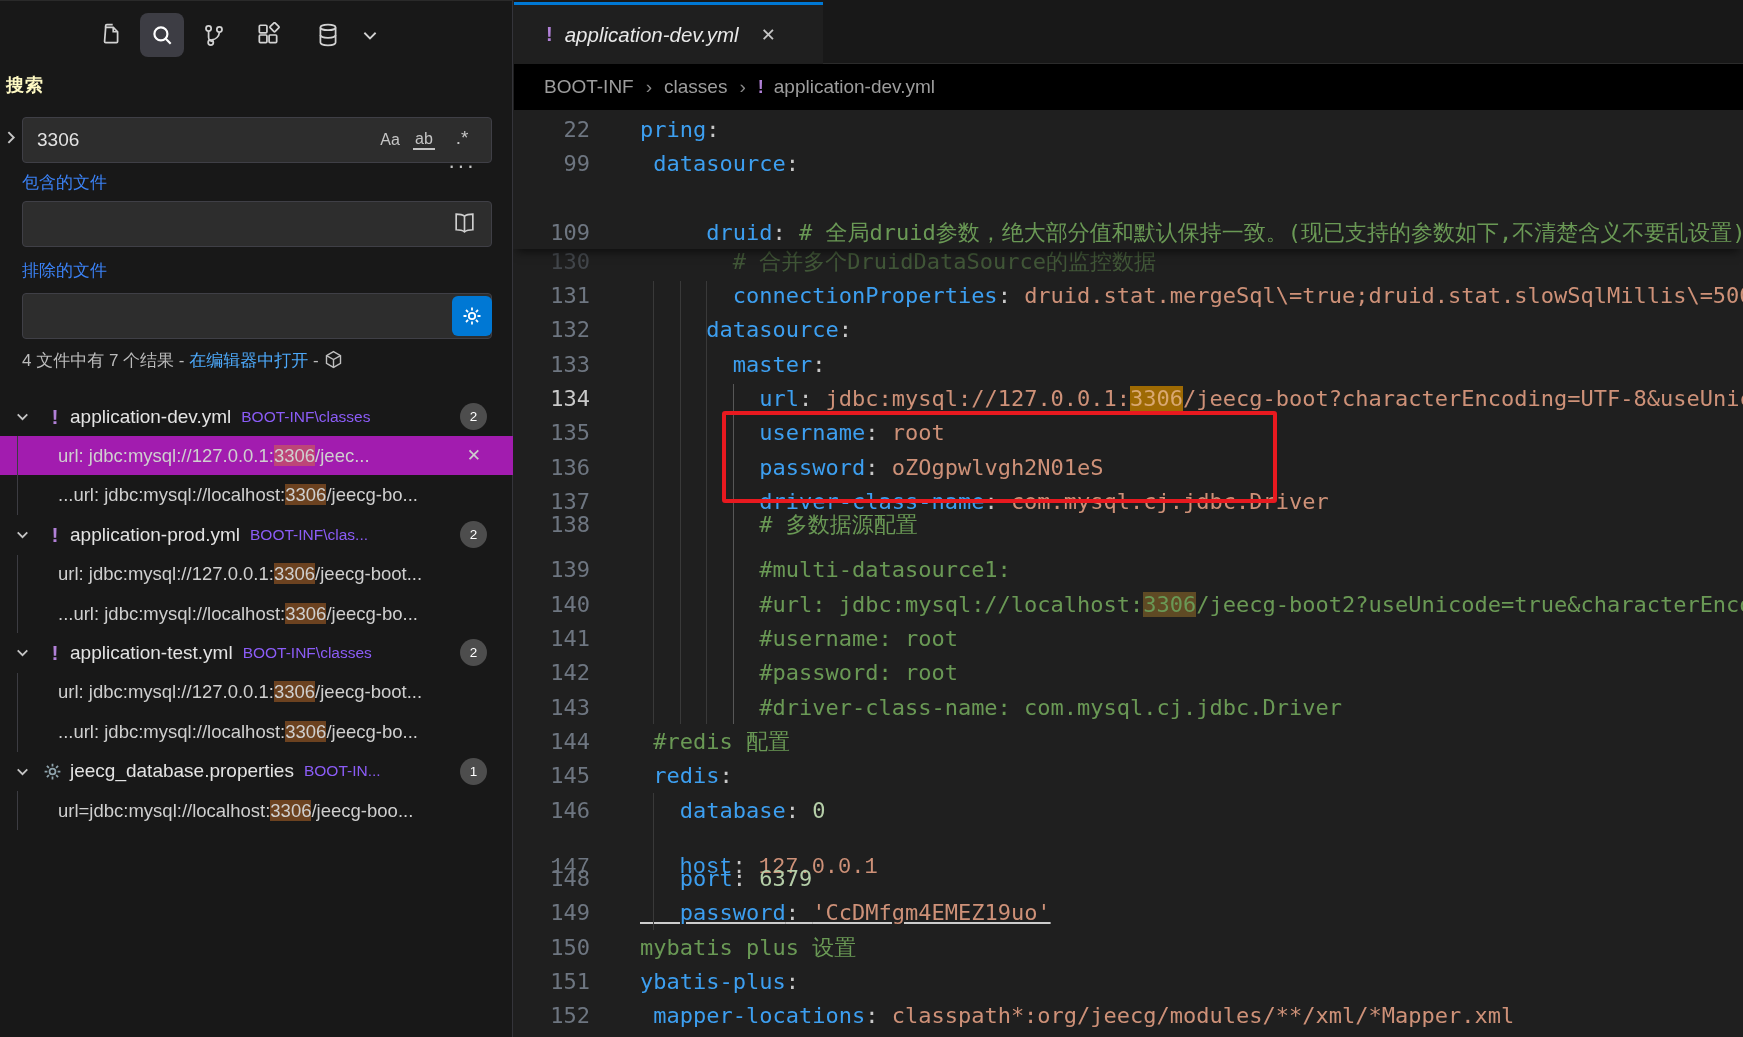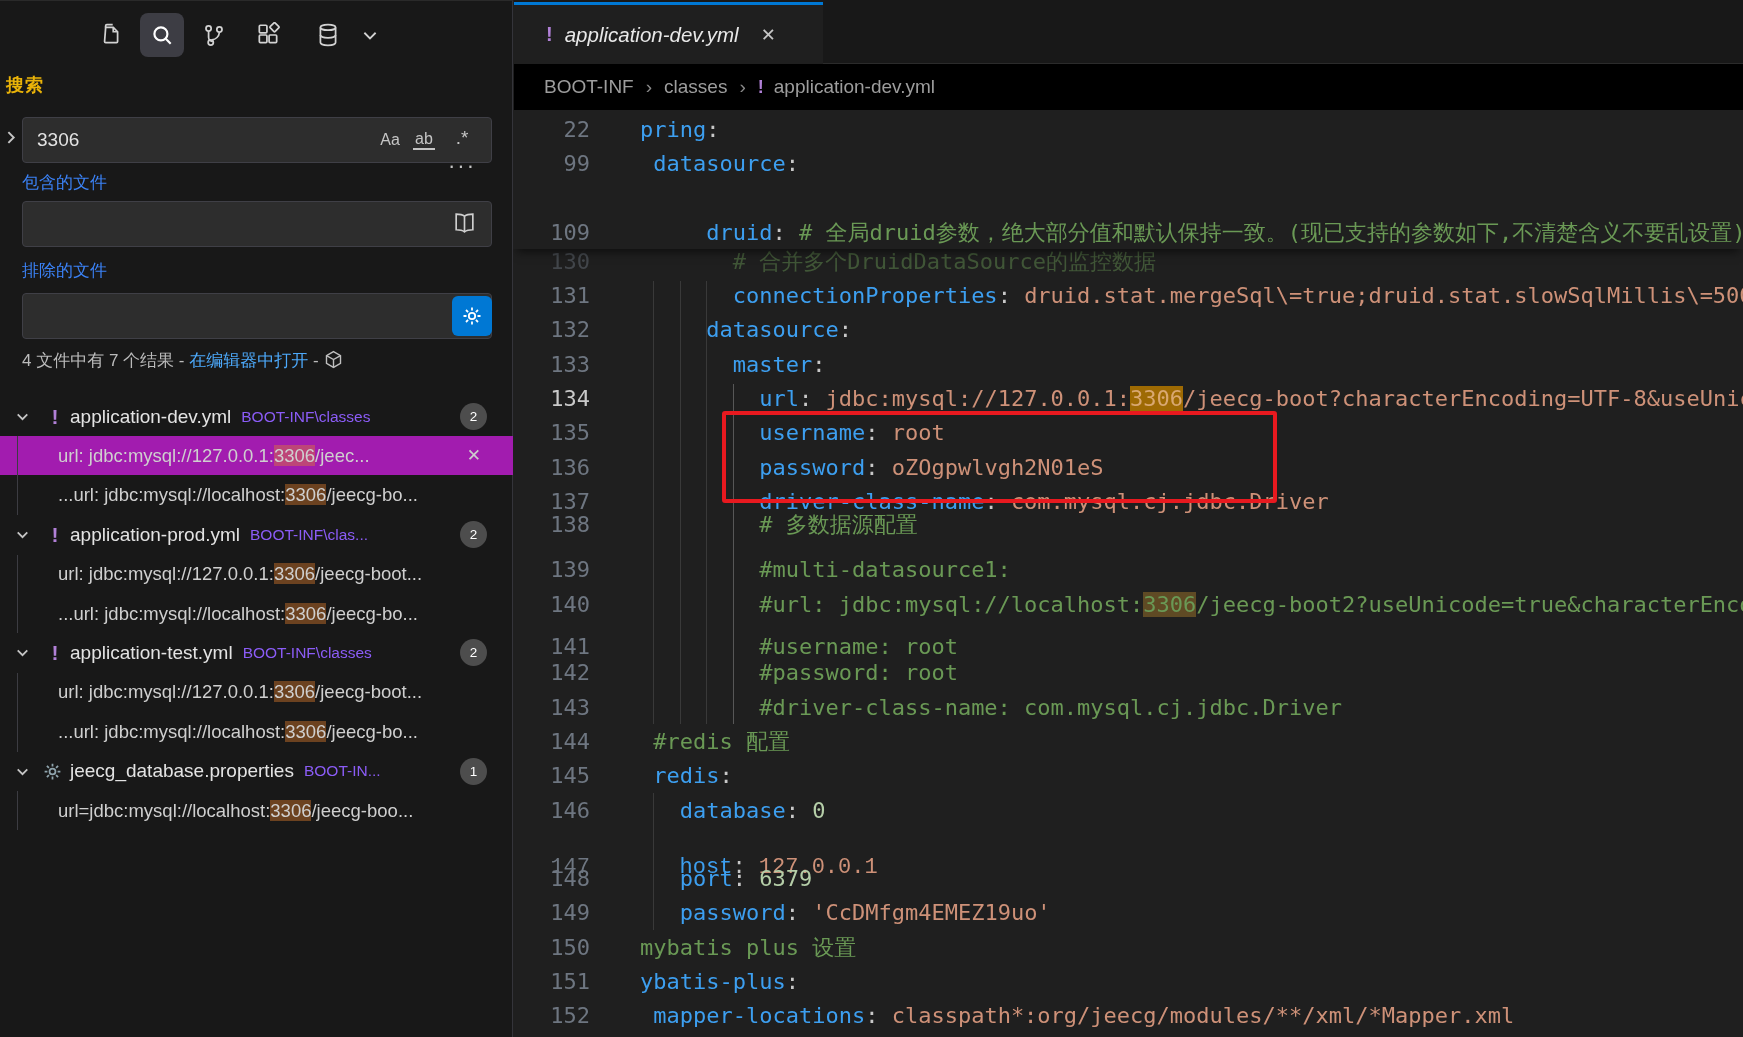--- a/index.html
+++ b/index.html
@@ -6,21 +6,21 @@
   body{width:1743px;height:1037px;overflow:hidden;position:relative;
        font-family:"Liberation Sans","DejaVu Sans",sans-serif;color:#cccccc;}
   #root{position:absolute;inset:0;width:1743px;height:1037px;overflow:hidden;}
 
   
   #sidebar{position:absolute;left:0;top:0;width:513px;height:1037px;background:#181818;
            border-right:1px solid #34343a;border-top:1px solid #2a2a2a;box-sizing:border-box;}
   .actbar{position:absolute;top:0;left:0;width:513px;height:62px;}
   .act-item{position:absolute;top:12px;width:44px;height:44px;display:flex;align-items:center;justify-content:center;border-radius:8px;color:#d2d2d2;}
   .act-item.active{background:#3d3d44;color:#ffffff;}
-  .panel-title{position:absolute;left:6px;top:72px;font-size:18px;font-weight:700;color:#eab308;letter-spacing:1px;}
+  .panel-title{position:absolute;left:6px;top:72px;font-size:18px;font-weight:700;color:#fef9c3;letter-spacing:1px;}
   .vs-input{position:absolute;left:22px;width:470px;height:46px;background:#2d2d2d;border:1px solid #3f3f46;border-radius:4px;box-sizing:border-box;color:#e3e3e3;font-size:19px;padding:0 14px;outline:none;font-family:"Liberation Sans","DejaVu Sans",sans-serif;}
   .input-toggle{position:absolute;width:28px;height:28px;display:flex;align-items:center;justify-content:center;color:#c5c5c5;font-size:16px;border-radius:4px;}
   .side-label{position:absolute;left:22px;font-size:17px;color:#3b82f6;}
   .gear-badge{position:absolute;left:452px;top:295px;width:40px;height:40px;border-radius:6px;background:#0078d4;display:flex;align-items:center;justify-content:center;color:#ffffff;}
   .summary{position:absolute;left:22px;top:348px;font-size:17px;color:#bbbbbb;white-space:nowrap;}
   .summary a{color:#4daafc;text-decoration:none;cursor:pointer;}
   .tree{position:absolute;left:0;top:0;width:513px;height:1037px;}
   .trow{position:absolute;left:0;width:513px;height:39px;display:flex;align-items:center;box-sizing:border-box;cursor:pointer;}
   .trow.selected{background:#a21caf;}
   .trow .twistie{width:18px;margin-left:14px;color:#c5c5c5;flex:none;display:flex;}
@@ -263,29 +263,29 @@
         <div class="crow" style="top: 168px;"><span class="ln">131</span><span class="ctext"><span class="tk-key">       connectionProperties</span><span class="tk-plain">: </span><span class="tk-val">druid.stat.mergeSql\=true;druid.stat.slowSqlMillis\=5000</span></span></div>
         <div class="crow" style="top: 202.3px;"><span class="ln">132</span><span class="ctext"><span class="tk-key">     datasource</span><span class="tk-plain">:</span></span></div>
         <div class="crow" style="top: 236.6px;"><span class="ln">133</span><span class="ctext"><span class="tk-key">       master</span><span class="tk-plain">:</span></span></div>
         <div class="crow active" style="top: 270.9px;"><span class="ln">134</span><span class="ctext"><span class="tk-key">         url</span><span class="tk-plain">: </span><span class="tk-val">jdbc:mysql://127.0.0.1:</span><span class="tk-match-cur">3306</span><span class="tk-val">/jeecg-boot?characterEncoding=UTF-8&amp;useUnicode=true&amp;useSSL=false</span></span></div>
         <div class="crow" style="top: 305.2px;"><span class="ln">135</span><span class="ctext"><span class="tk-key">         username</span><span class="tk-plain">: </span><span class="tk-val">root</span></span></div>
         <div class="crow" style="top: 339.5px;"><span class="ln">136</span><span class="ctext"><span class="tk-key">         password</span><span class="tk-plain">: </span><span class="tk-val">oZOgpwlvgh2N01eS</span></span></div>
         <div class="crow" style="top: 373.8px;"><span class="ln">137</span><span class="ctext"><span class="tk-key">         driver-class-name</span><span class="tk-plain">: </span><span class="tk-val">com.mysql.cj.jdbc.Driver</span></span></div>
         <div class="crow" style="top: 397px;"><span class="ln">138</span><span class="ctext"><span class="tk-cmt">         # 多数据源配置</span></span></div>
         <div class="crow" style="top: 442.4px;"><span class="ln">139</span><span class="ctext"><span class="tk-cmt">         #multi-datasource1:</span></span></div>
         <div class="crow" style="top: 476.7px;"><span class="ln">140</span><span class="ctext"><span class="tk-cmt">         #url: jdbc:mysql://localhost:</span><span class="tk-match-oth">3306</span><span class="tk-cmt">/jeecg-boot2?useUnicode=true&amp;characterEncoding=utf8&amp;autoReconnect=true</span></span></div>
-        <div class="crow" style="top: 511px; margin-top: 8px;"><span class="ln">141</span><span class="ctext"><span class="tk-cmt">         #username: root</span></span></div>
+        <div class="crow" style="top: 511px;"><span class="ln">141</span><span class="ctext"><span class="tk-cmt">         #username: root</span></span></div>
         <div class="crow" style="top: 545.3px;"><span class="ln">142</span><span class="ctext"><span class="tk-cmt">         #password: root</span></span></div>
         <div class="crow" style="top: 579.6px;"><span class="ln">143</span><span class="ctext"><span class="tk-cmt">         #driver-class-name: com.mysql.cj.jdbc.Driver</span></span></div>
         <div class="crow" style="top: 613.9px;"><span class="ln">144</span><span class="ctext"><span class="tk-cmt"> #redis 配置</span></span></div>
         <div class="crow" style="top: 648.2px;"><span class="ln">145</span><span class="ctext"><span class="tk-key"> redis</span><span class="tk-plain">:</span></span></div>
         <div class="crow" style="top: 682.5px;"><span class="ln">146</span><span class="ctext"><span class="tk-key">   database</span><span class="tk-plain">: </span><span class="tk-num">0</span></span></div>
         <div class="crow" style="top: 740px; font-family: Liberation Mono, monospace;"><span class="ln">147</span><span class="ctext"><span class="tk-key">   host</span><span class="tk-plain">: </span><span class="tk-val">127.0.0.1</span></span></div>
         <div class="crow" style="top: 751.1px;"><span class="ln">148</span><span class="ctext"><span class="tk-key">   port</span><span class="tk-plain">: </span><span class="tk-num">6379</span></span></div>
-        <div class="crow" style="top: 785.4px;"><span class="ln">149</span><span class="ctext"><span class="tk-key">   password</span><span class="tk-plain">: </span><span class="tk-val">'CcDMfgm4EMEZ19uo'</span></span></div>
+        <div class="crow" style="top: 785.4px; text-decoration: underline;"><span class="ln">149</span><span class="ctext"><span class="tk-key">   password</span><span class="tk-plain">: </span><span class="tk-val">'CcDMfgm4EMEZ19uo'</span></span></div>
         <div class="crow" style="top: 819.7px;"><span class="ln">150</span><span class="ctext"><span class="tk-cmt">mybatis plus 设置</span></span></div>
         <div class="crow" style="top: 854px;"><span class="ln">151</span><span class="ctext"><span class="tk-key">ybatis-plus</span><span class="tk-plain">:</span></span></div>
         <div class="crow" style="top: 888.3px;"><span class="ln">152</span><span class="ctext"><span class="tk-key"> mapper-locations</span><span class="tk-plain">: </span><span class="tk-val">classpath*:org/jeecg/modules/**/xml/*Mapper.xml</span></span></div>
         <div class="crow" style="top: 922.6px;"><span class="ln">153</span></div>
       </div>
     <div id="sticky">
         <div class="crow" style="top: 2px;"><span class="ln">22</span><span class="ctext"><span class="tk-key">pring</span><span class="tk-plain">:</span></span></div>
         <div class="crow" style="top: 36.3px;"><span class="ln">99</span><span class="ctext"><span class="tk-key"> datasource</span><span class="tk-plain">:</span></span></div>
         <div class="crow" style="top: 104.9px;"><span class="ln">109</span><span class="ctext"><span class="tk-key">     druid</span><span class="tk-plain">: </span><span class="tk-cmt"># 全局druid参数，绝大部分值和默认保持一致。(现已支持的参数如下,不清楚含义不要乱设置)</span></span></div>
       </div>

